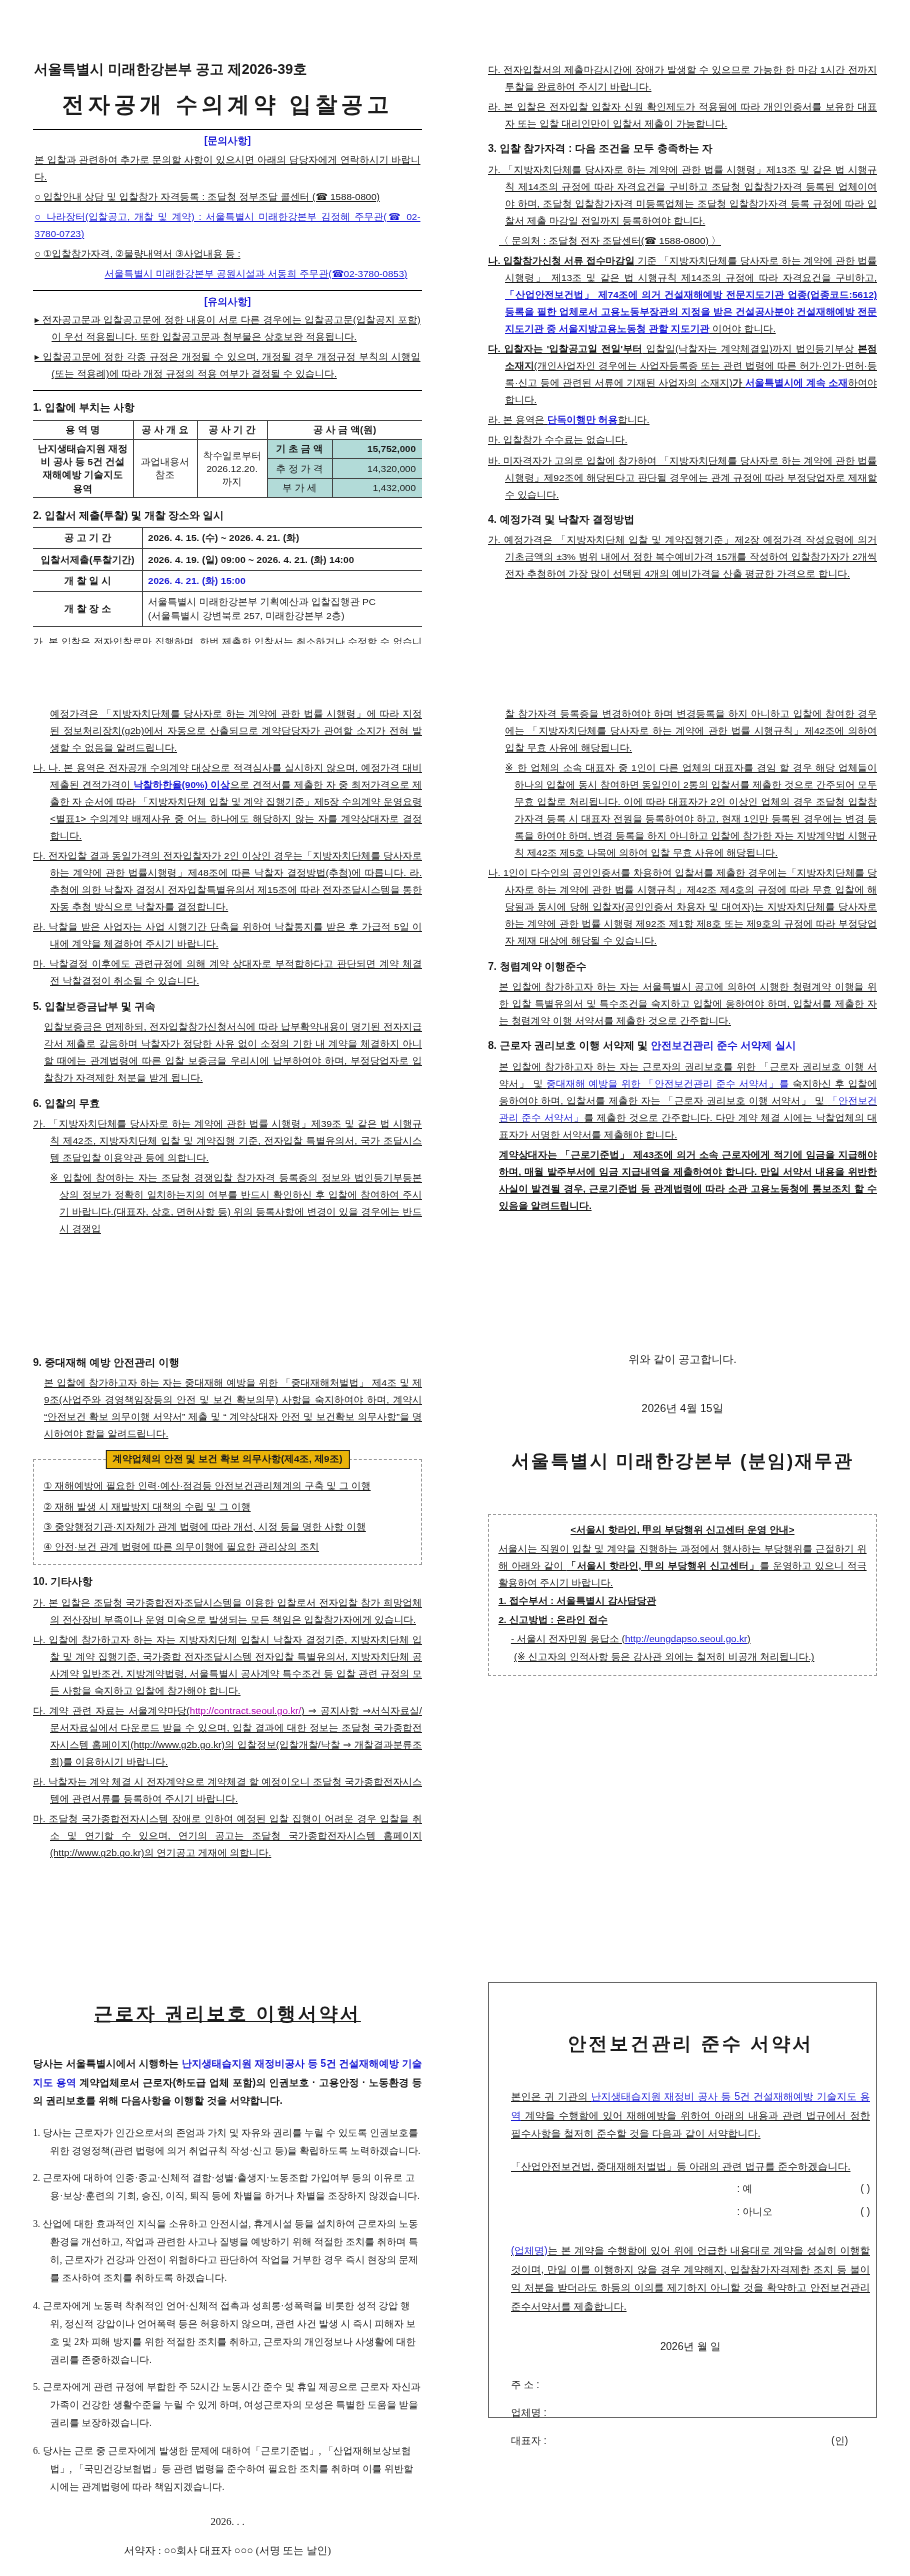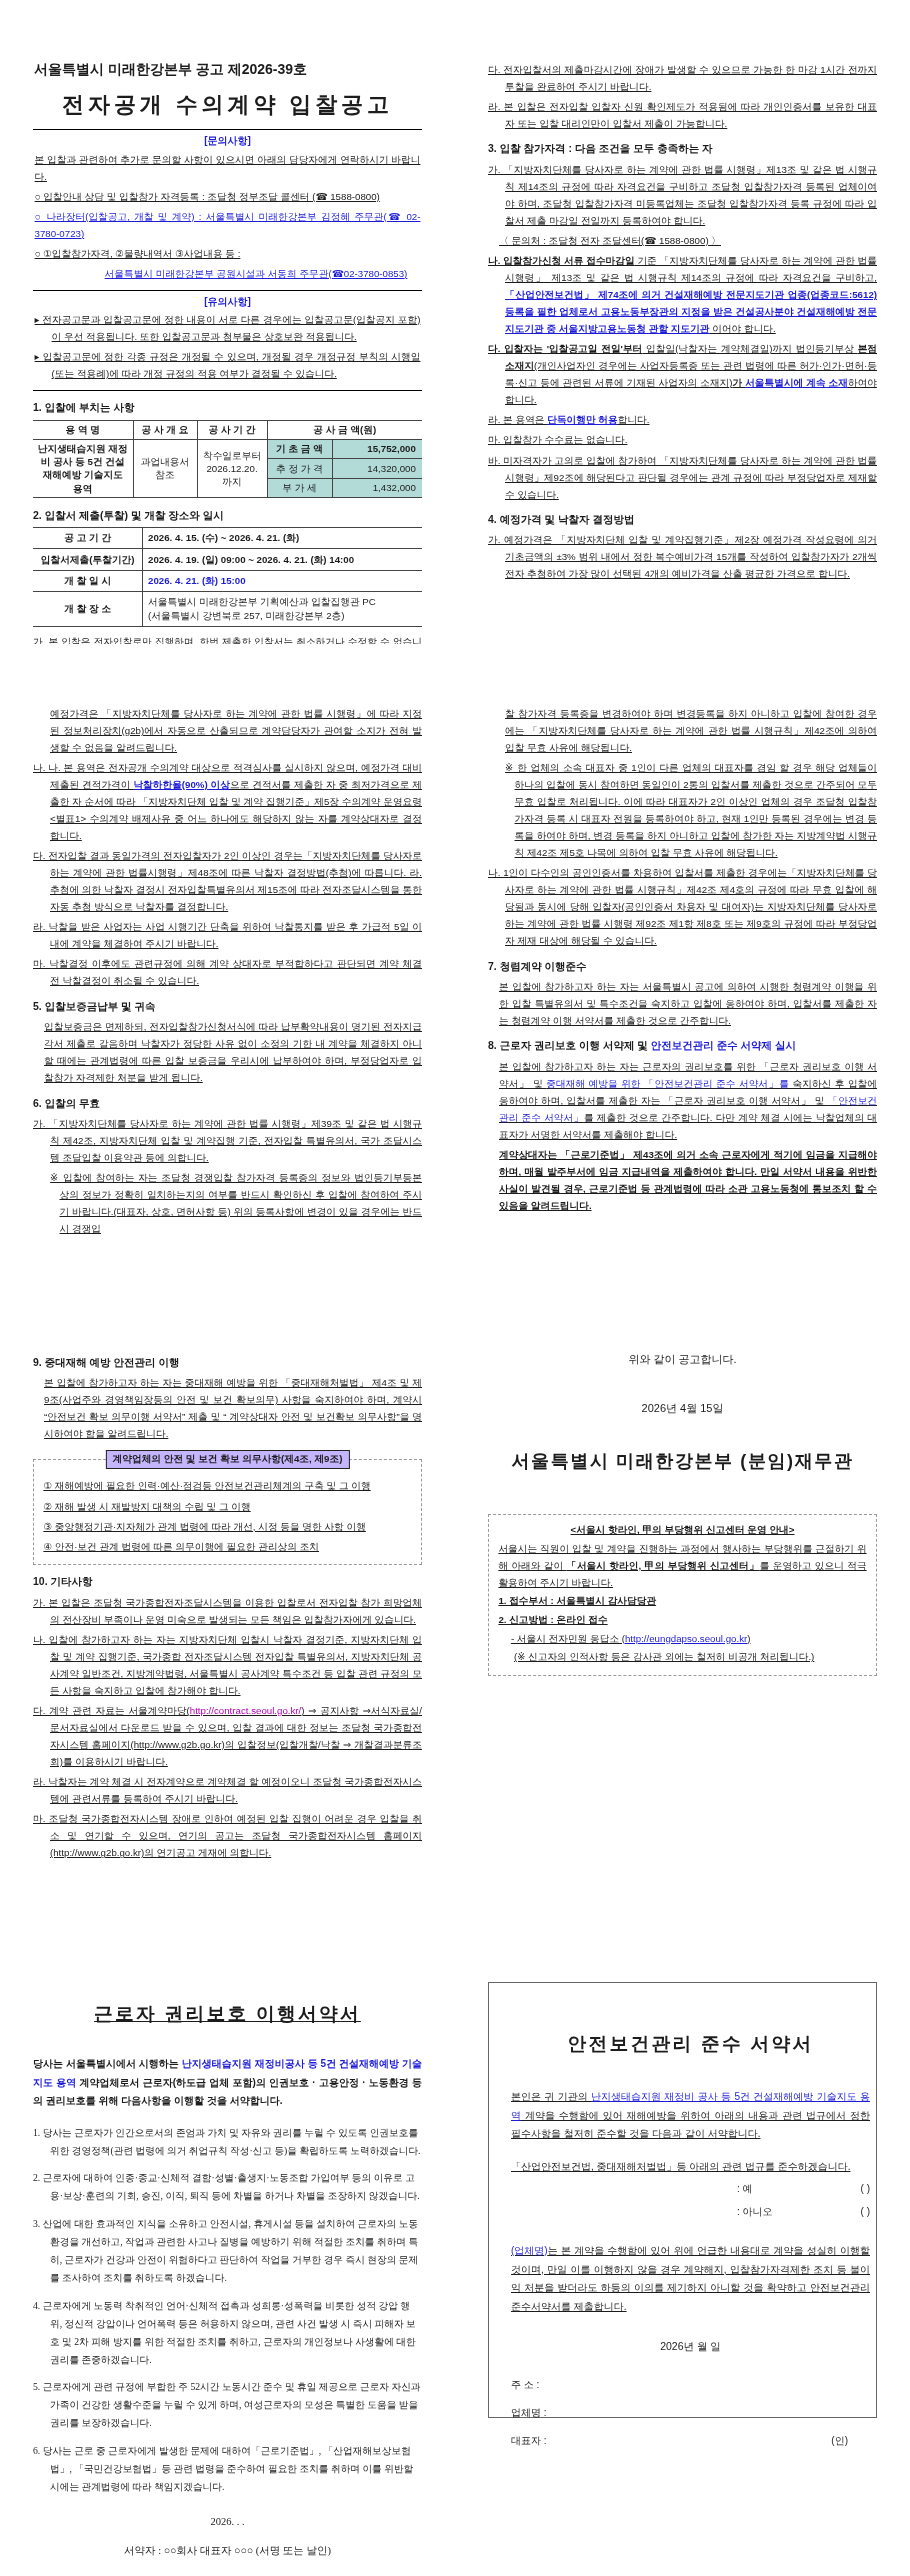--- a/index.html
+++ b/index.html
@@ -30,21 +30,21 @@
   .t1{border-top:1.6px solid #000;border-bottom:1.6px solid #000;margin:3.1px 0 1.6px 0;}
   .t1 td{border:0.8px solid #444;padding:2.3px 3.9px;text-align:center;vertical-align:middle;line-height:13.3px;}
   .t1 tr td:first-child{border-left:none;}
   .t1 tr td:last-child{border-right:none;}
   .teal{background:#b2dbd8;}
   .num{text-align:right !important;padding-right:6.2px !important;}
   .t2{border-top:1.6px solid #000;border-bottom:1.6px solid #000;margin:3.1px 0 6.2px 0;}
   .t2 td{border:0.8px solid #444;border-left:none;border-right:none;padding:3.1px 4.7px;line-height:14px;vertical-align:middle;}
   .t2 td.lbl{border-right:0.8px solid #444;text-align:center;font-weight:bold;width:100px;}
   .obox{border:0.8px dashed #9a9a9a;margin:17px 0 7.8px 0;padding:17px 9.4px 6.2px 9.4px;position:relative;}
-  .obox-title{position:absolute;top:-10px;left:50%;transform:translateX(-50%);background:#c4b5fd;border:1.6px solid #222;padding:1.6px 6.2px;font-weight:bold;font-size:9.7px;white-space:nowrap;}
+  .obox-title{position:absolute;top:-10px;left:50%;transform:translateX(-50%);background:#eab308;border:1.6px solid #222;padding:1.6px 6.2px;font-weight:bold;font-size:9.7px;white-space:nowrap;}
   .hotbox{border:0.8px dashed #9a9a9a;padding:6.2px 9.4px 7.8px 9.4px;margin-top:41px;}
   .hotbox .para{margin-bottom:1.6px;}
   .closing{font-size:11px;text-align:center;margin-top:3.1px;}
   .pubdate{font-size:11px;text-align:center;margin-top:34px;}
   .signer{font-size:18px;font-weight:bold;text-align:center;letter-spacing:1.6px;margin-top:33px;}
   .pledge-title{font-size:18.7px;font-weight:bold;text-align:center;letter-spacing:2.3px;text-decoration:underline;margin:0 0 26.5px 0;}
   .pledge-title2{font-size:18.7px;font-weight:bold;text-align:center;letter-spacing:2.3px;margin:20px 0 31px 0;}
   .serif{font-family:"Liberation Serif","DejaVu Serif",serif;}
   .s-item{font-size:9.7px;line-height:18px;margin-bottom:3.9px;}
   .p7intro{font-size:10px;line-height:18.7px;font-weight:bold;margin:28px 0 12.5px 0;text-align:justify;}

